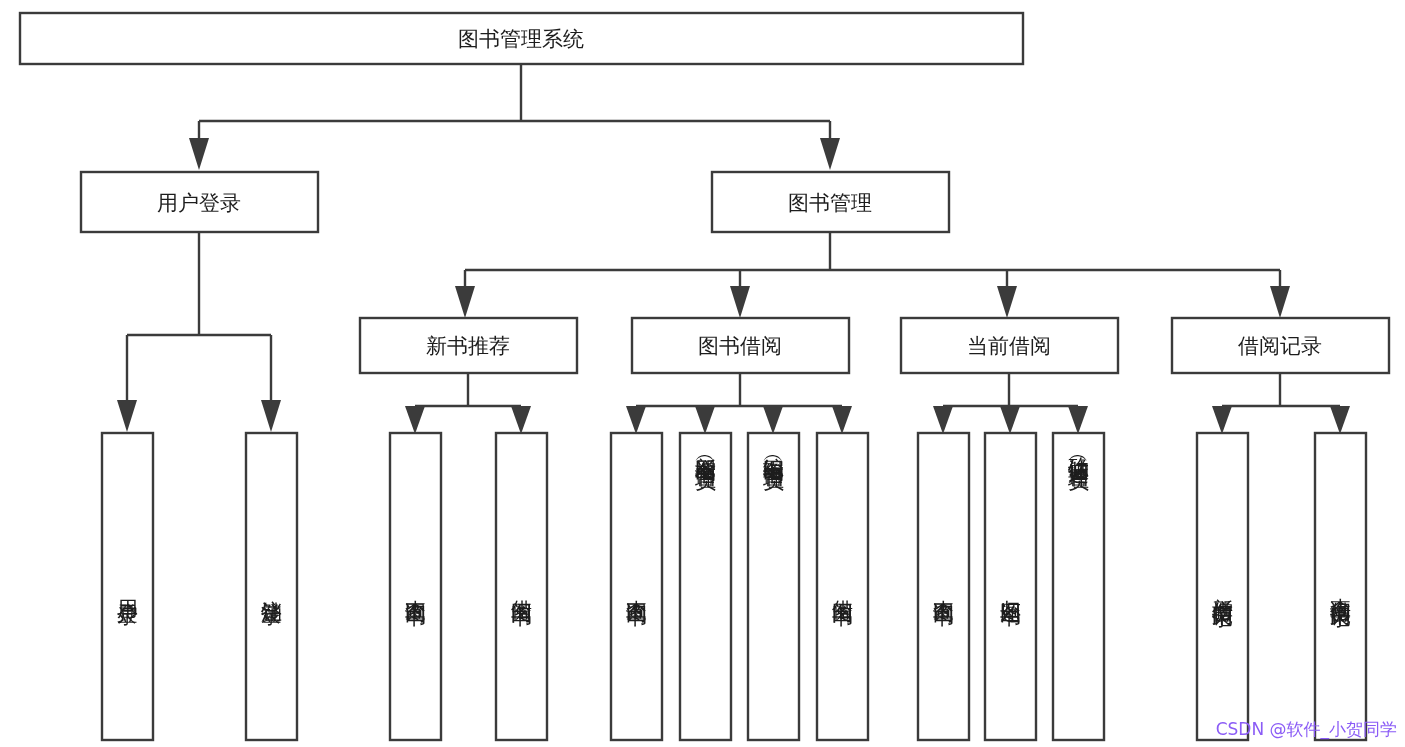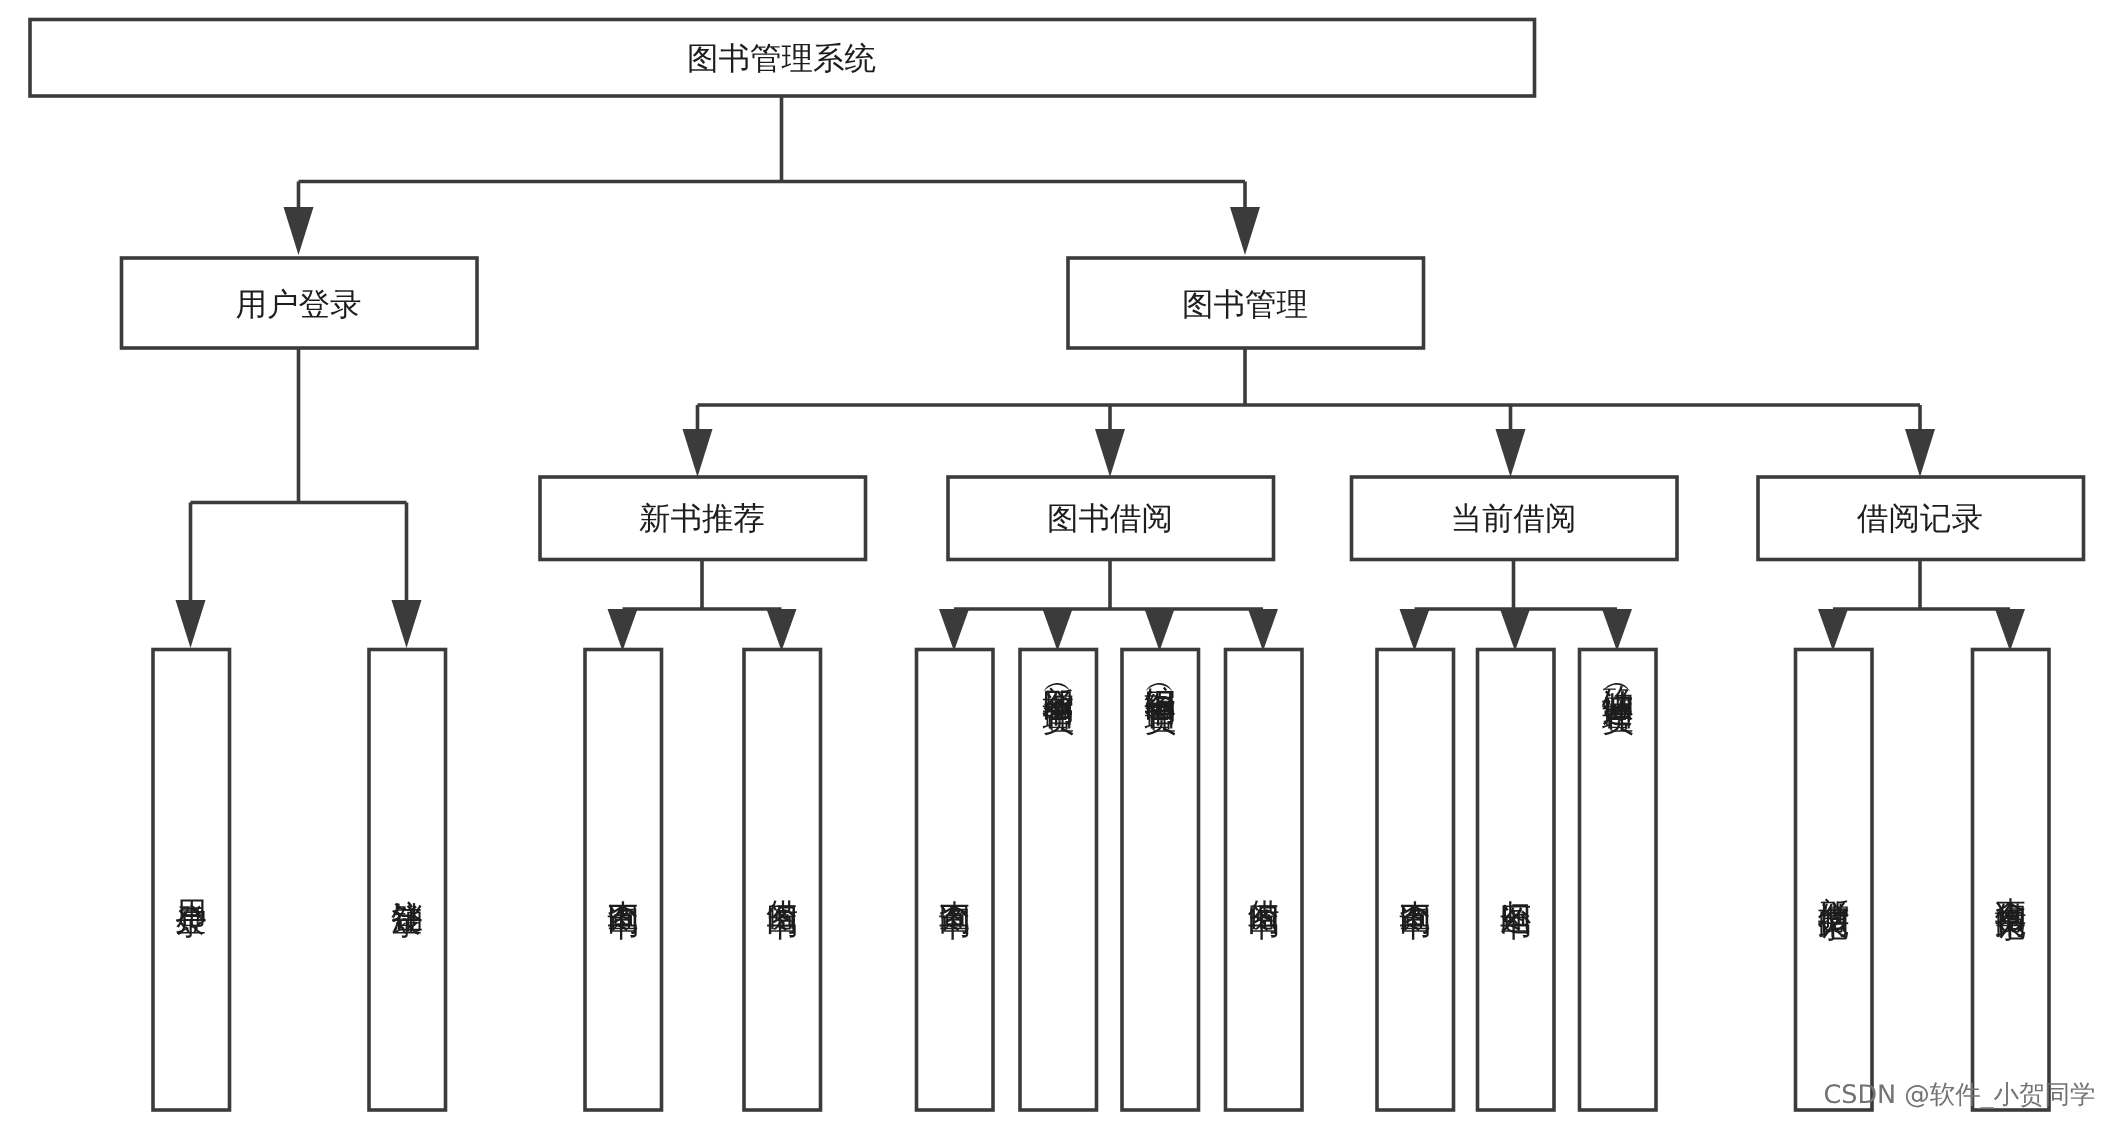--- a/index.html
+++ b/index.html
@@ -64,21 +64,21 @@
     letter-spacing: 2px;
     color: #1d1d1d;
     white-space: nowrap;
   }
   .watermark {
     position: absolute;
     right: 8px;
     bottom: 6px;
     font-family: "DejaVu Sans", "Liberation Sans", sans-serif;
     font-size: 17px;
-    color: #737373;
+    color: #8b5cf6;
     white-space: nowrap;
     pointer-events: none;
     margin-top: 15px;
   }
 </style>
 </head>
 <body>
 
 <div id="diagram-root">
 

